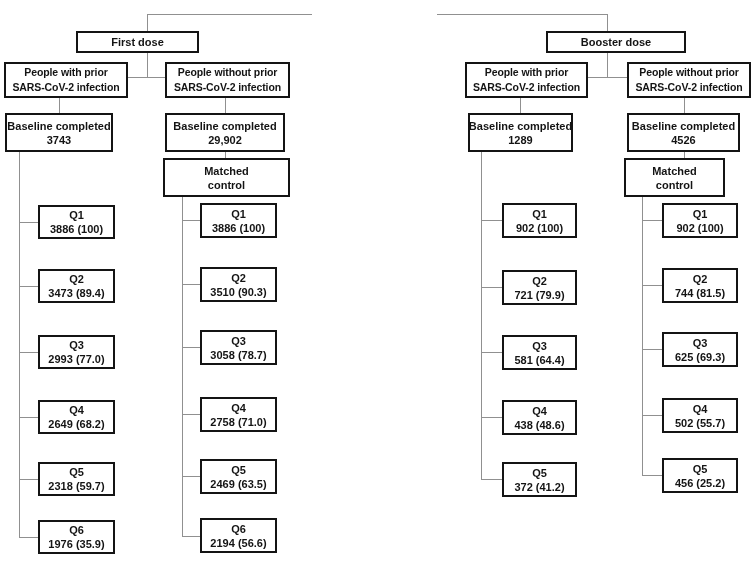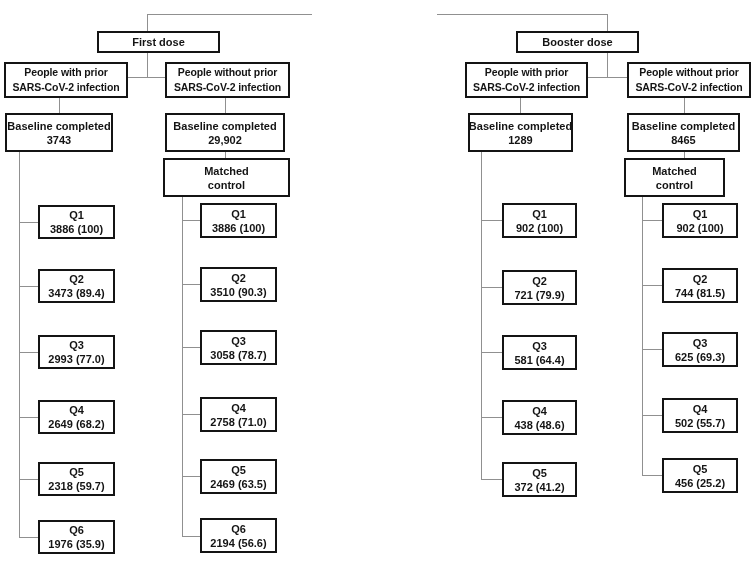--- a/index.html
+++ b/index.html
@@ -65,24 +65,24 @@
   <div class="hl" style="left:481px;top:417px;width:21px"></div>
   <div class="hl" style="left:481px;top:479px;width:21px"></div>
 
   <div class="hl" style="left:642px;top:220px;width:20px"></div>
   <div class="hl" style="left:642px;top:285px;width:20px"></div>
   <div class="hl" style="left:642px;top:349px;width:20px"></div>
   <div class="hl" style="left:642px;top:415px;width:20px"></div>
   <div class="hl" style="left:642px;top:475px;width:20px"></div>
 
 
-  <div class="box" style="left:97px;top:31px;width:123px;height:22px">
+  <div class="box" style="left:76px;top:31px;width:123px;height:22px">
     <span class="t-bold">First dose</span>
   </div>
-  <div class="box" style="left:516px;top:31px;width:123px;height:22px">
+  <div class="box" style="left:546px;top:31px;width:140px;height:22px">
     <span class="t-bold">Booster dose</span>
   </div>
 
   <div class="box" style="left:4px;top:62px;width:124px;height:36px">
     <span class="t-group">People with prior</span>
     <span class="t-group">SARS-CoV-2 infection</span>
   </div>
   <div class="box" style="left:165px;top:62px;width:125px;height:36px">
     <span class="t-group">People without prior</span>
     <span class="t-group">SARS-CoV-2 infection</span>
@@ -103,21 +103,21 @@
   <div class="box" style="left:165px;top:113px;width:120px;height:39px">
     <span class="t-reg">Baseline completed</span>
     <span class="t-bold">29,902</span>
   </div>
   <div class="box" style="left:468px;top:113px;width:105px;height:39px">
     <span class="t-reg">Baseline completed</span>
     <span class="t-bold">1289</span>
   </div>
   <div class="box" style="left:627px;top:113px;width:113px;height:39px">
     <span class="t-reg">Baseline completed</span>
-    <span class="t-bold">8465</span>
+    <span class="t-bold">4526</span>
   </div>
 
   <div class="box" style="left:163px;top:158px;width:127px;height:39px">
     <span class="t-bold">Matched</span>
     <span class="t-bold">control</span>
   </div>
   <div class="box" style="left:624px;top:158px;width:101px;height:39px">
     <span class="t-bold">Matched</span>
     <span class="t-bold">control</span>
   </div>

